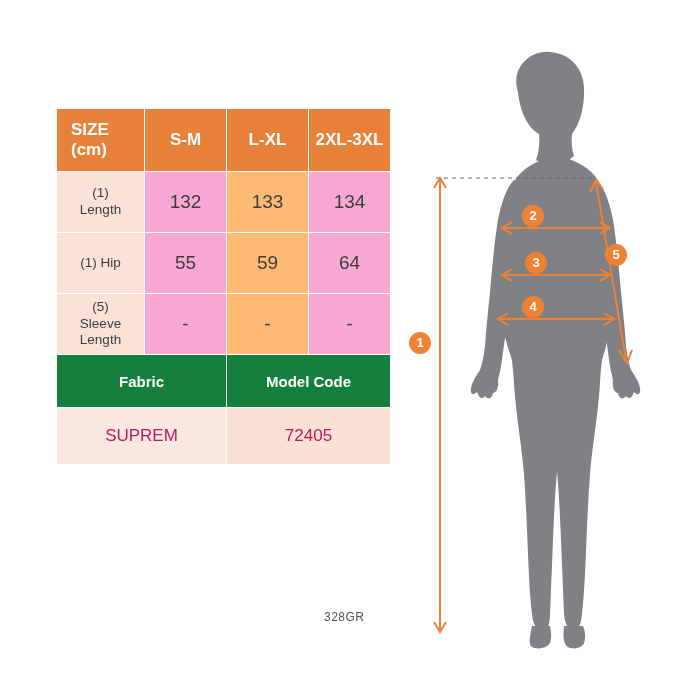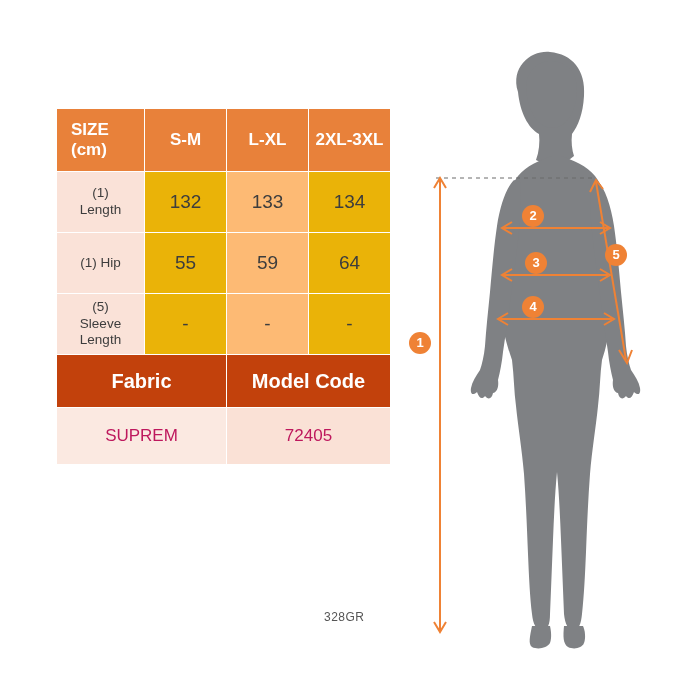--- a/index.html
+++ b/index.html
@@ -53,33 +53,33 @@
     padding-left: 14px;
   }
   .rowlabel {
     background: #fae2d8;
     color: #3d3d3d;
     font-size: 13.5px;
     height: 60px;
     line-height: 1.25;
   }
   .val {
-    background: #eab308;
+    background: #f9a8d4;
     color: #3d3d3d;
     font-size: 19px;
     height: 60px;
   }
   .val.alt {
     background: #fdba74;
   }
   .fabric-hdr {
-    background: #c2410c;
+    background: #15803d;
     color: #ffffff;
     font-weight: bold;
-    font-size: 20px;
+    font-size: 15px;
     height: 52px;
   }
   .fabric-val {
     background: #fbe9e1;
     color: #be185d;
     font-size: 17px;
     height: 56px;
   }
   .fabric-val.alt {
     background: #fae1d6;

